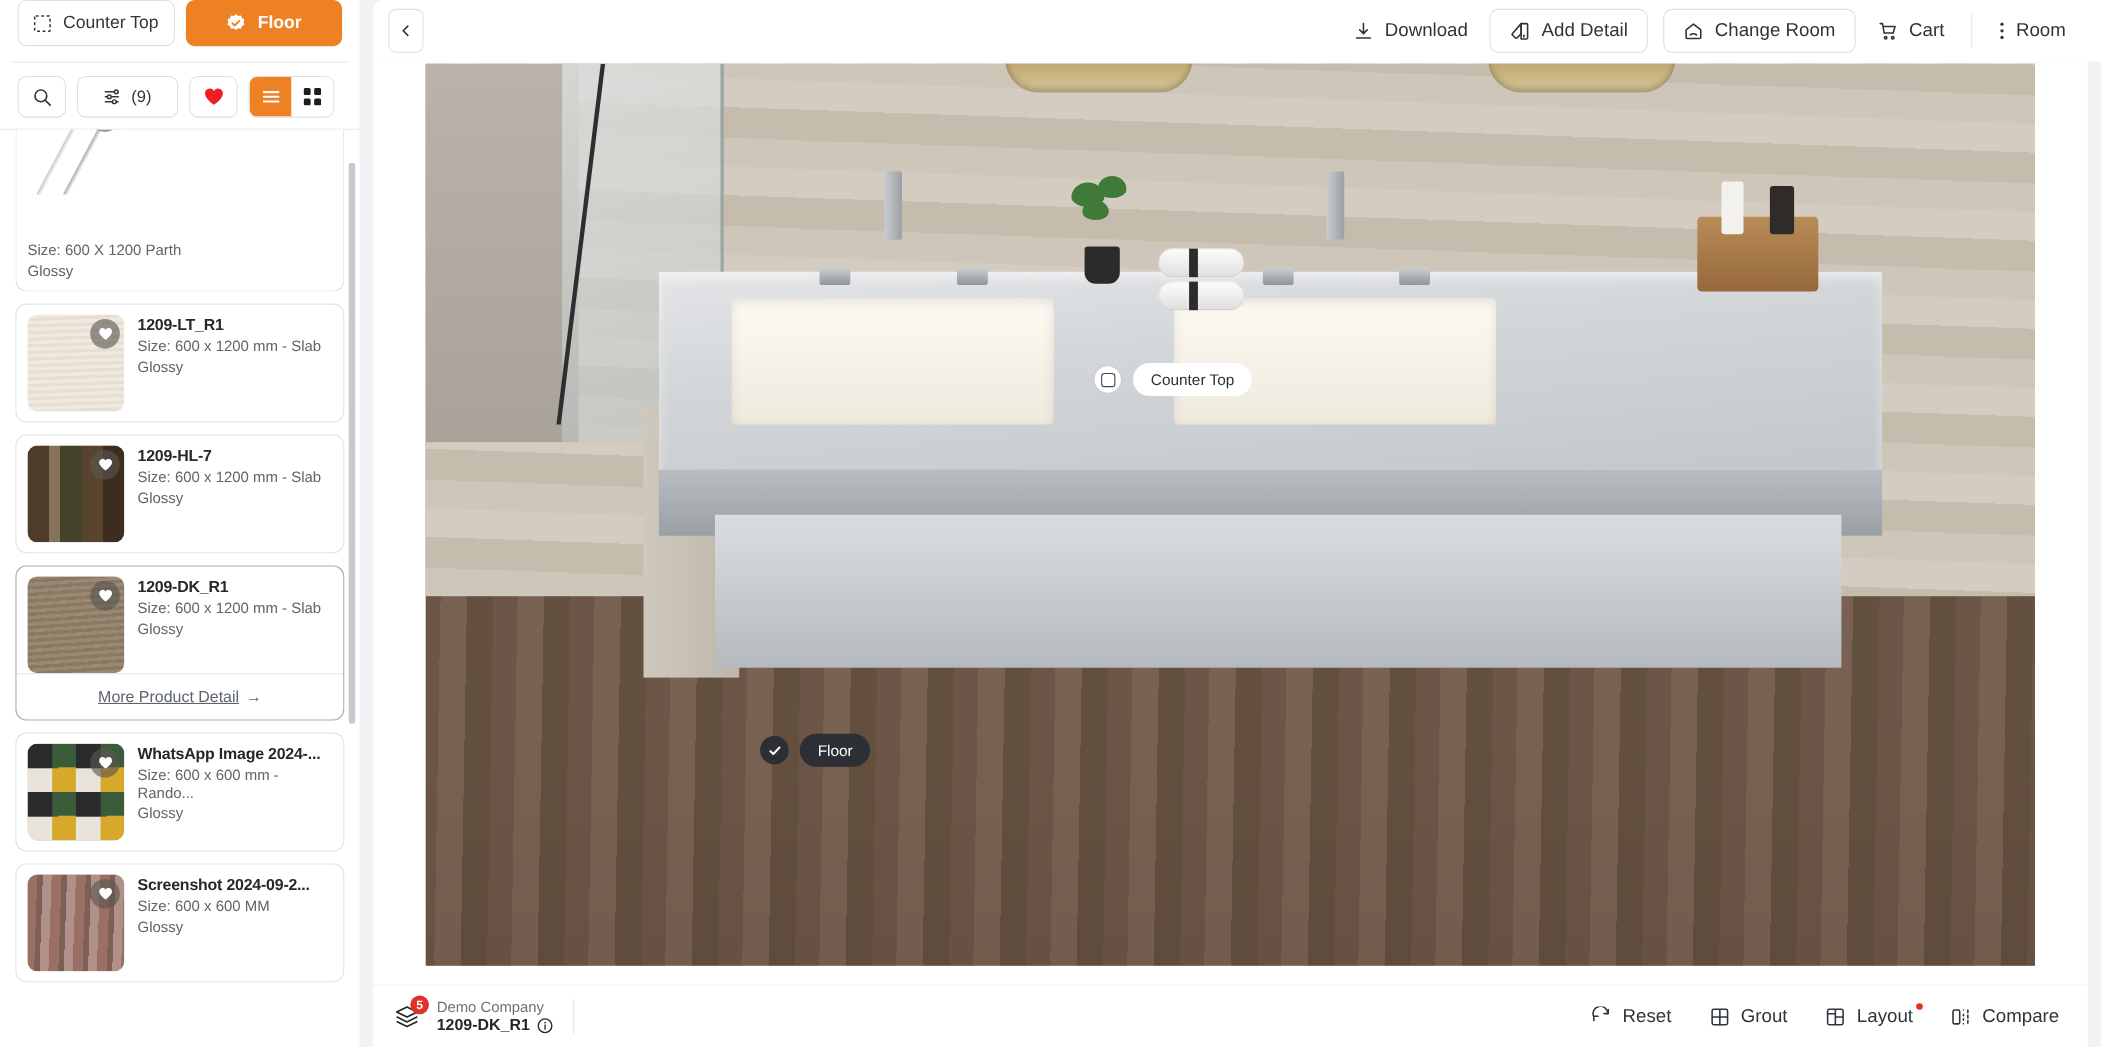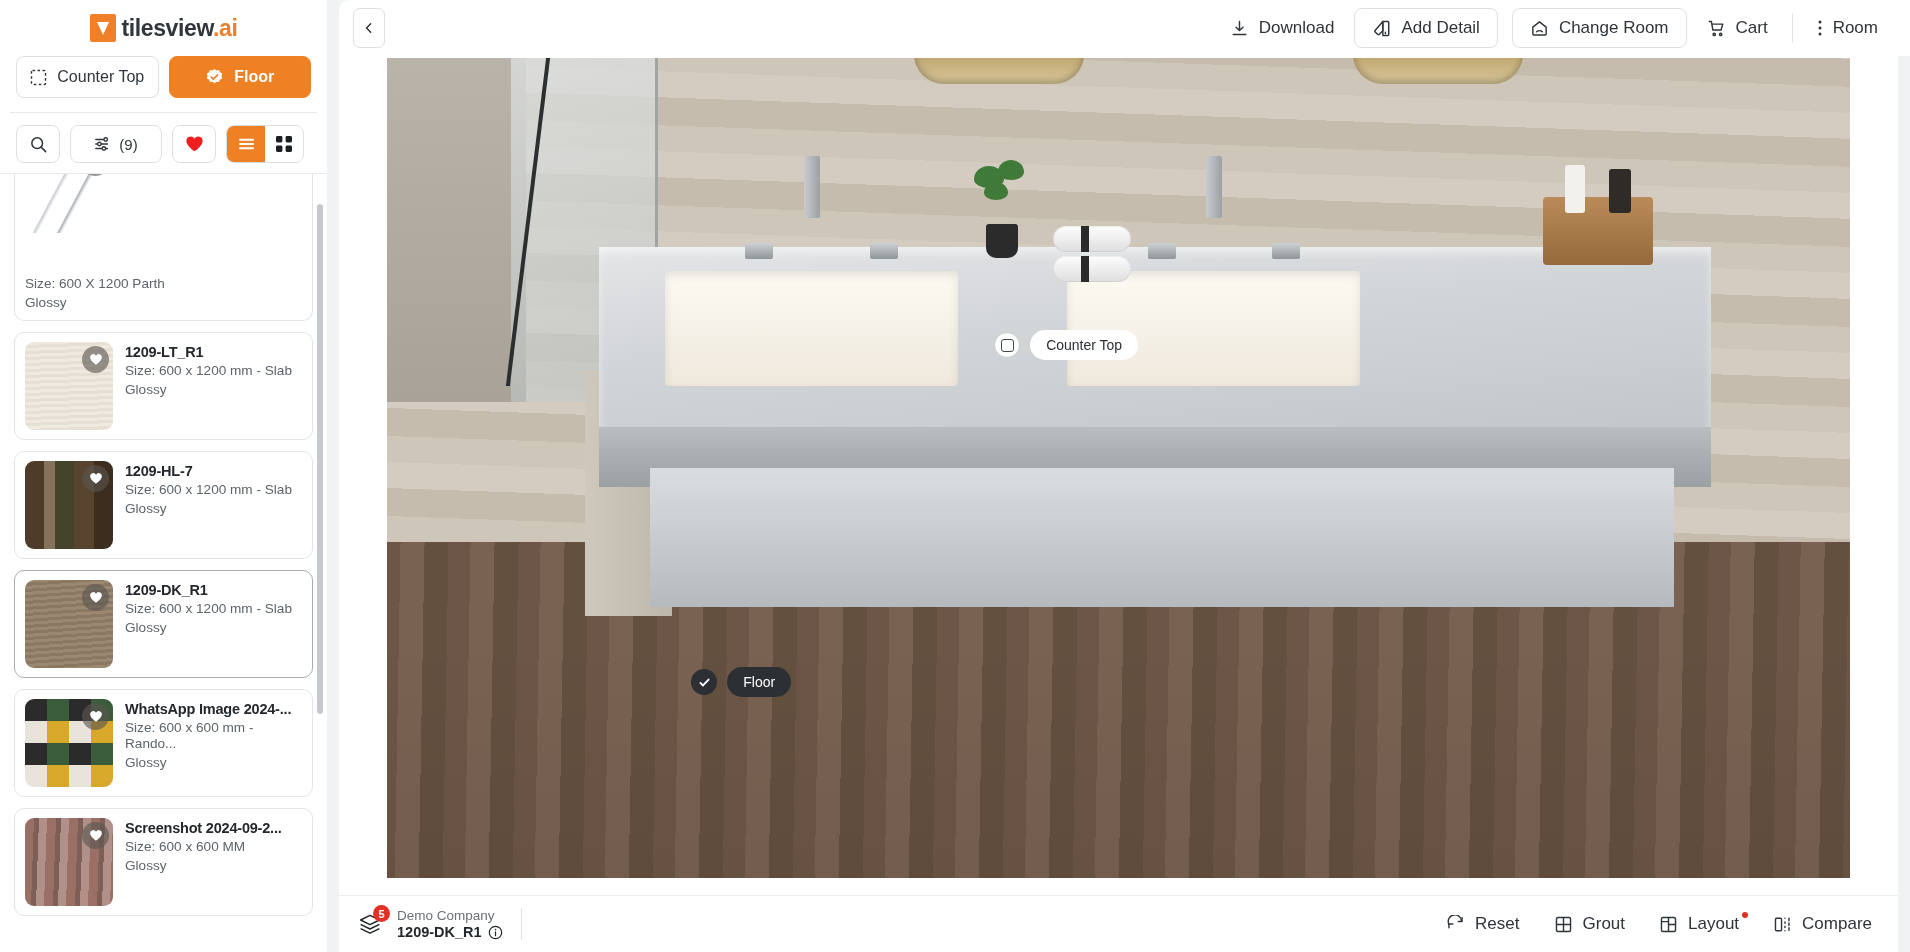--- a/index.html
+++ b/index.html
@@ -257,30 +257,20 @@
   .reddot { position:absolute; top:-2px; right:-9px; width:6px; height:6px; border-radius:50%; background:#e03127; }
   svg { display:block; }
 </style>
 </head>
 <body>
 
 <div class="app">
 
   <aside class="sidebar">
 
-    <div class="logo-bar">
-      <div class="logo">
-        <span class="logo-mark">
-          <svg width="16" height="17" viewBox="0 0 16 17">
-              <path d="M2 2 L14 2 L8 15 Z" fill="#fff"></path>
-            </svg>
-        </span>
-        <span class="logo-text"><span>tilesview</span><span class="ai">.ai</span></span>
-      </div>
-    </div>
 
     <div class="seg-row">
       <div class="seg-btn">
         <span class="ico">
           <svg width="17" height="17" viewBox="0 0 17 17" fill="none" stroke="#30363c" stroke-width="1.4" stroke-dasharray="2.6 2.4">
             <rect x="1.5" y="1.5" width="14" height="14" rx="1"></rect>
           </svg>
         </span>
         <span>Counter Top</span>
       </div>
@@ -402,20 +392,23 @@
                   <path d="M10 17.2S1.4 11.6 1.4 6.3A4.6 4.6 0 0110 4a4.6 4.6 0 018.6 2.3c0 5.3-8.6 10.9-8.6 10.9z" fill="#fff"></path>
                 </svg>
             </span>
           </div>
           <div class="info">
             <div class="p-name">1209-DK_R1</div>
             <div class="p-meta">Size: 600 x 1200 mm - Slab</div>
             <div class="p-meta">Glossy</div>
           </div>
         </div>
+        <div class="more-row">
+          <span class="more-link"><span>More Product Detail</span><span class="arr">→</span></span>
+        </div>
       </div>
 
       <div class="card">
         <div class="thumb tx-wa">
           <span class="heart">
             <svg width="14" height="13" viewBox="0 0 20 19">
                 <path d="M10 17.2S1.4 11.6 1.4 6.3A4.6 4.6 0 0110 4a4.6 4.6 0 018.6 2.3c0 5.3-8.6 10.9-8.6 10.9z" fill="#fff"></path>
               </svg>
           </span>
         </div>

